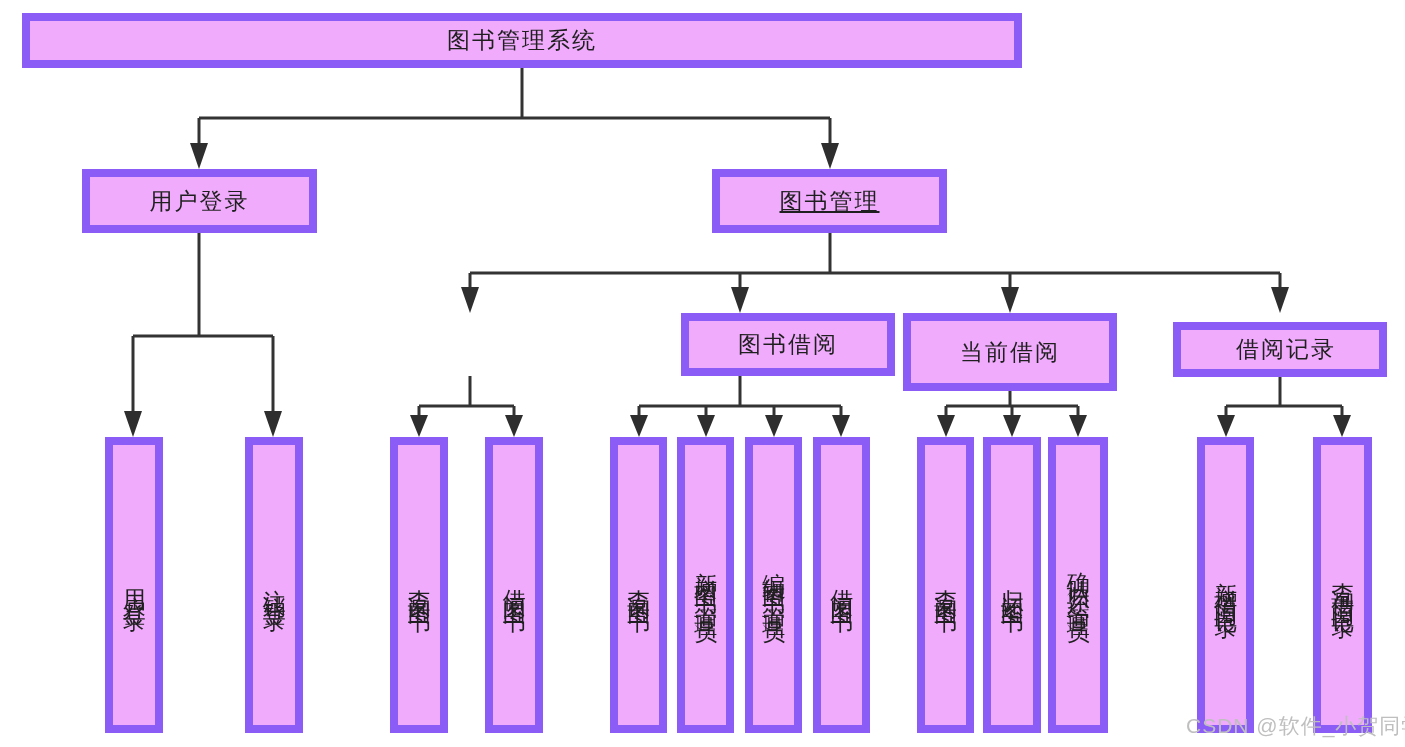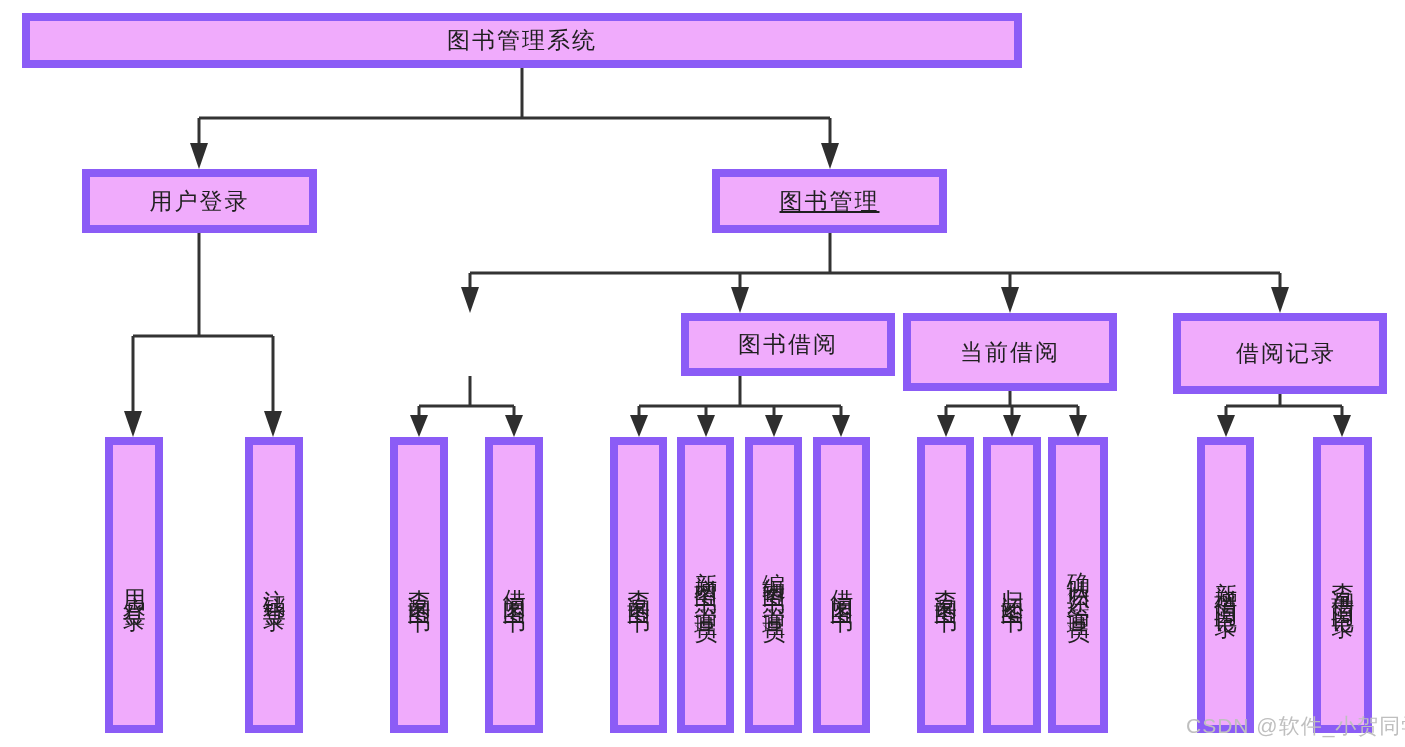--- a/index.html
+++ b/index.html
@@ -106,21 +106,21 @@
     </g>
   </svg>
 
   <div class="node" style="left:22px;top:13px;width:1000px;height:55px;">图书管理系统</div>
 
   <div class="node" style="left:82px;top:169px;width:235px;height:64px;">用户登录</div>
   <div class="node" style="left:712px;top:169px;width:235px;height:64px;text-decoration:underline;">图书管理</div>
 
   <div class="node" style="left:633px;top:313px;width:214px;height:63px;margin-left:48px;">图书借阅</div>
   <div class="node" style="left:903px;top:313px;width:214px;height:78px;font-family:Liberation Mono, monospace;">当前借阅</div>
-  <div class="node" style="left:1173px;top:313px;width:214px;height:81px;padding-left:12px;">借阅记录</div>
+  <div class="node" style="left:1173px;top:322px;width:214px;height:55px;padding-left:12px;">借阅记录</div>
 
   <div class="node v" style="left:105px;top:437px;width:58px;height:296px;">用户登录</div>
   <div class="node v" style="left:245px;top:437px;width:58px;height:296px;">注销登录</div>
 
   <div class="node v" style="left:390px;top:437px;width:58px;height:296px;">查询图书</div>
   <div class="node v" style="left:485px;top:437px;width:58px;height:296px;">借阅图书</div>
 
   <div class="node v" style="left:610px;top:437px;width:57px;height:296px;">查询图书</div>
   <div class="node v" style="left:677px;top:437px;width:57px;height:296px;">新增图书（管理员）</div>
   <div class="node v" style="left:745px;top:437px;width:57px;height:296px;">编辑图书（管理员）</div>

